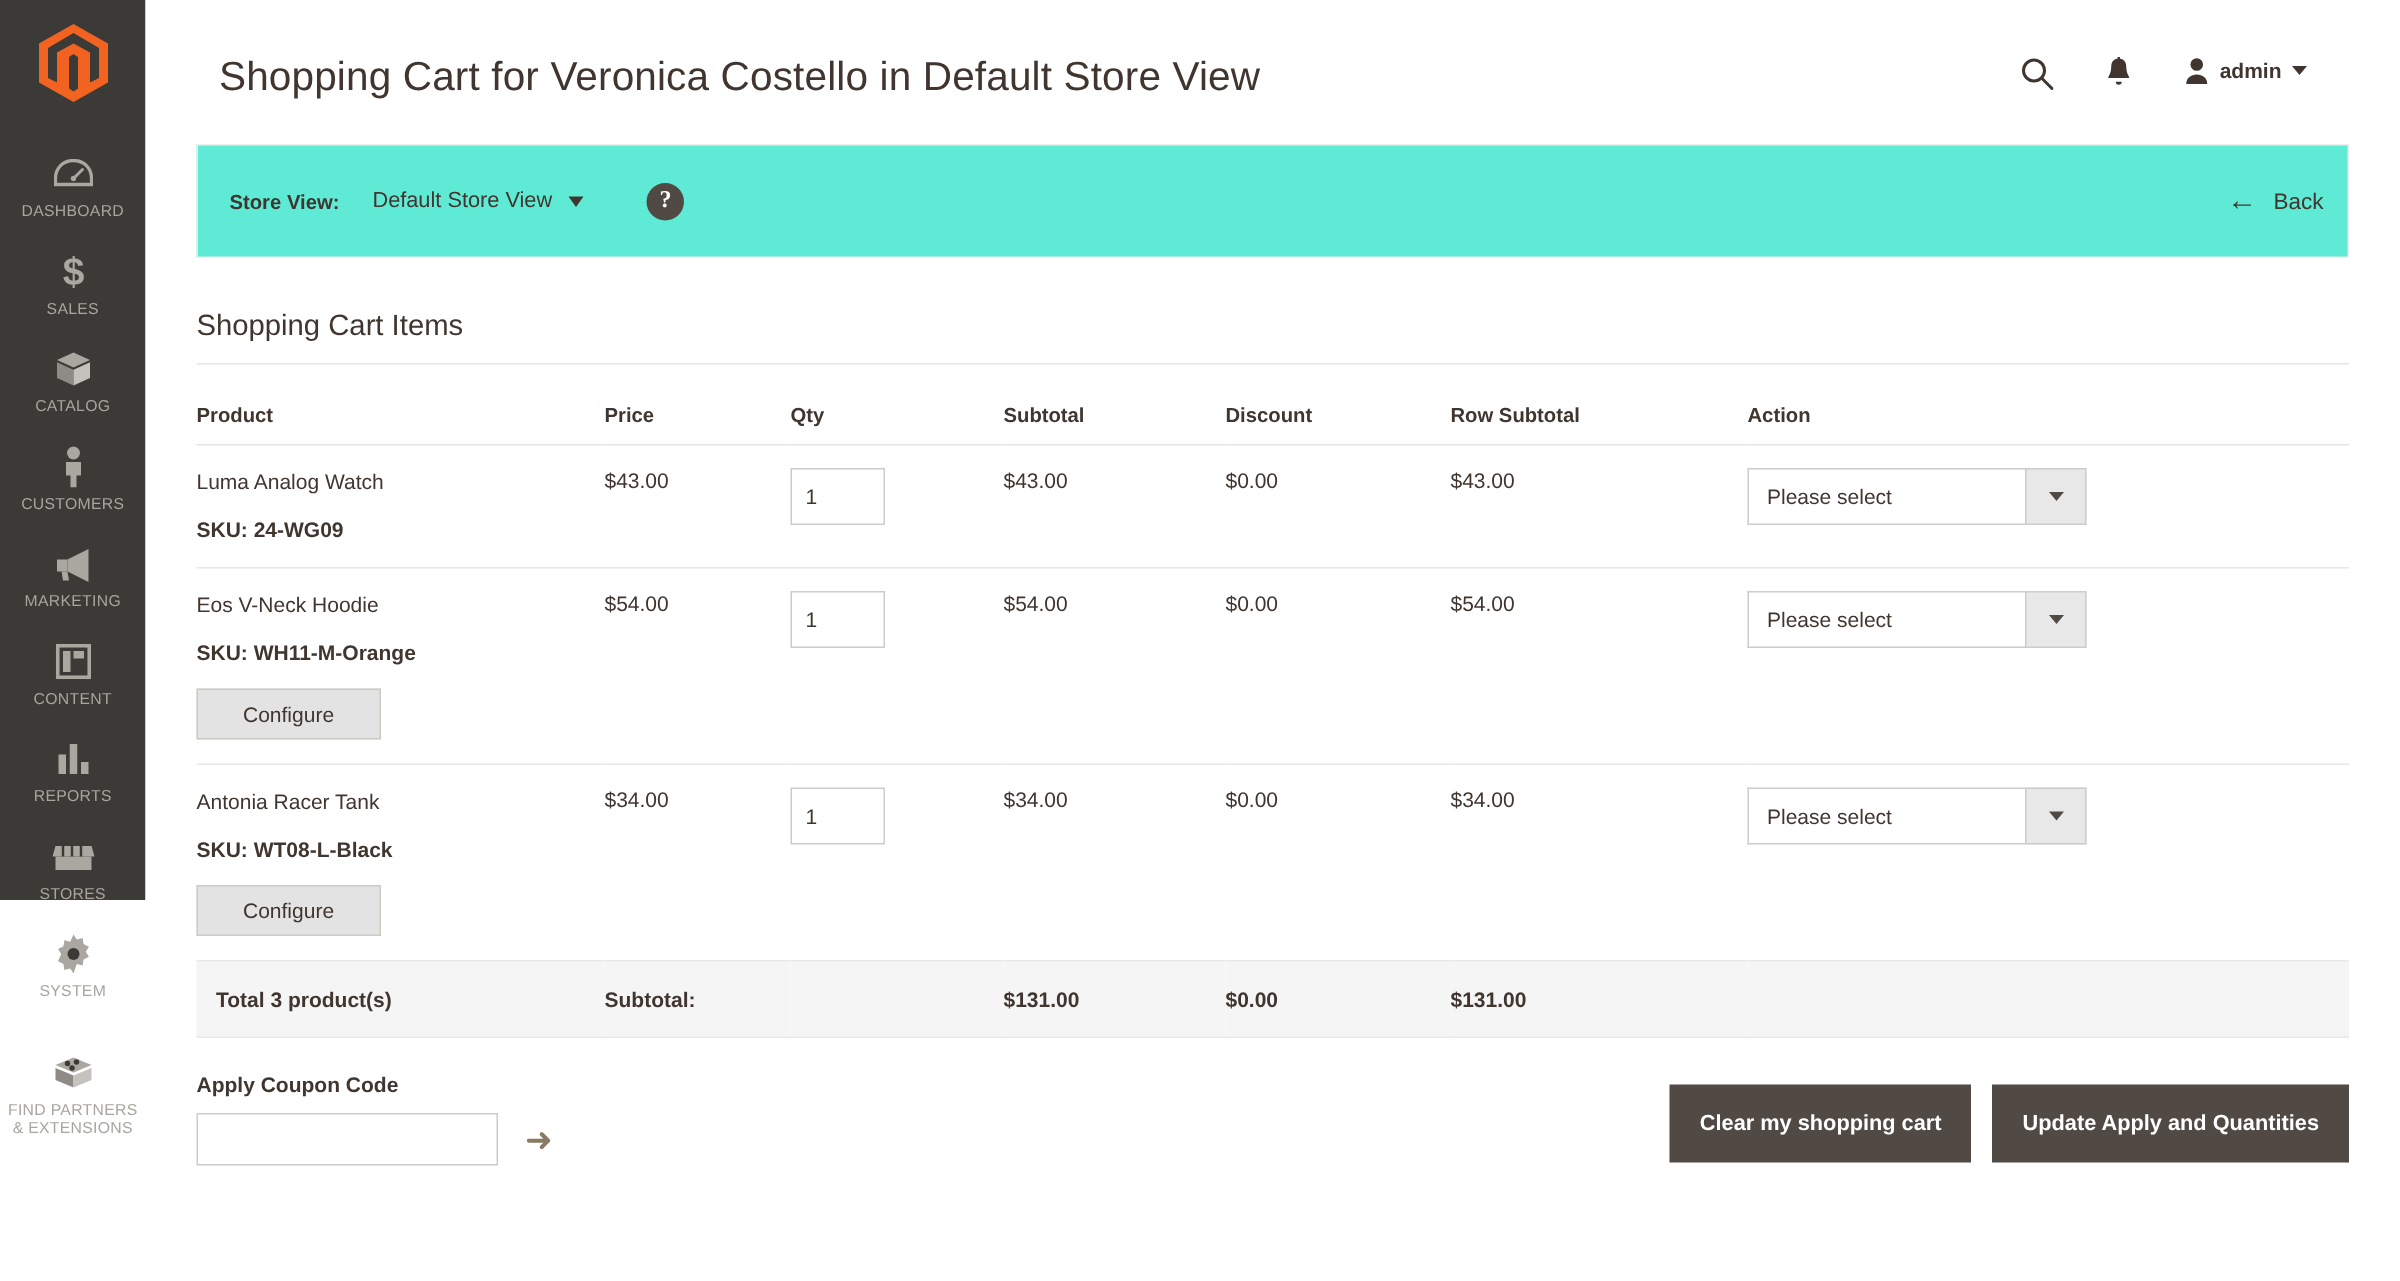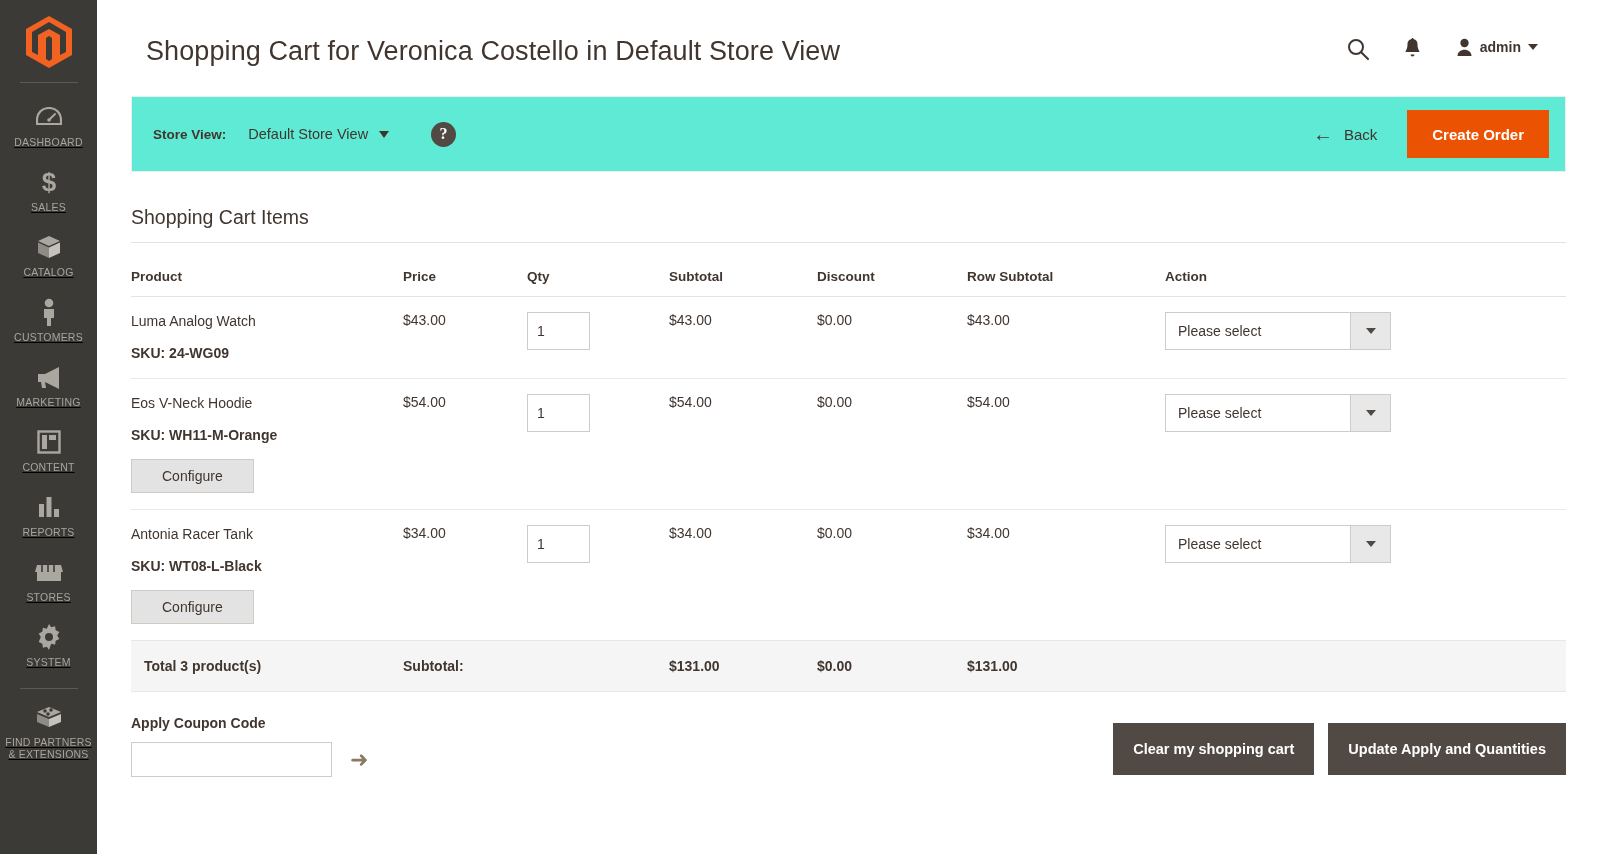--- a/index.html
+++ b/index.html
@@ -6,25 +6,24 @@
   html, body {
     width: 1600px; height: 854px;
     background: #ffffff;
     font-family: "Liberation Sans", sans-serif;
     overflow: hidden;
   }
   .app { display: flex; width: 1600px; height: 854px; }
 
   
   .sidebar {
-    width: 97px; min-width: 97px; height: 854px;
+    width: 97px; min-width: 97px; height: 600px;
     background: #3c3a36;
     display: flex; flex-direction: column; align-items: center;
     padding-top: 8px;
-    text-decoration: underline;
   }
   .logo-wrap { width: 100%; display: flex; justify-content: center; padding: 8px 0 14px; }
   .logo-hex { width: 46px; height: 52px; }
   .side-sep { width: 58px; height: 1px; background: #5d5a54; margin: 0 0 10px; }
   .nav-item {
     width: 97px; padding: 9px 2px 10px;
     display: flex; flex-direction: column; align-items: center;
     cursor: pointer; text-decoration: none;
   }
   .nav-icon {
@@ -331,21 +330,20 @@
           <span class="tb-select-val">Default Store View</span>
           <span class="tri-dn"></span>
         </span>
         <span class="help-badge">?</span>
       </div>
       <div class="tb-right">
         <button class="back-btn">
           <span class="arrow-left">←</span>
           <span>Back</span>
         </button>
-        <button class="btn-primary">Create Order</button>
       </div>
     </div>
 
     <div class="section-wrap">
       <div class="section-title">Shopping Cart Items</div>
 
       <table class="cart">
         <colgroup>
           <col class="col-product">
             <col class="col-price">

